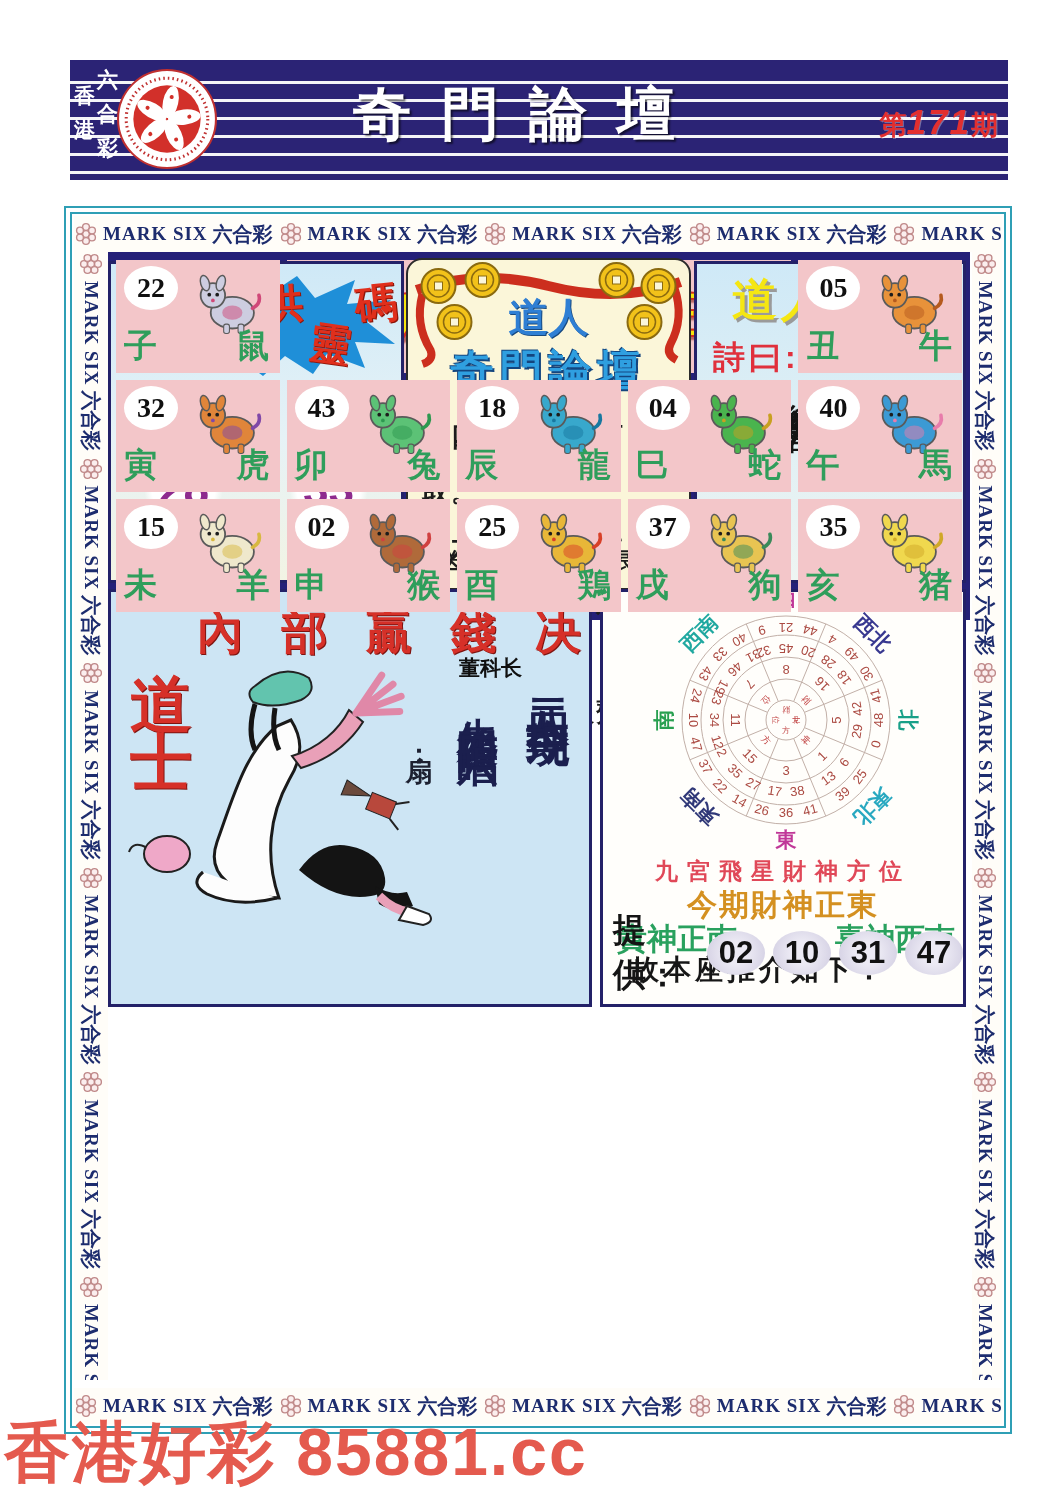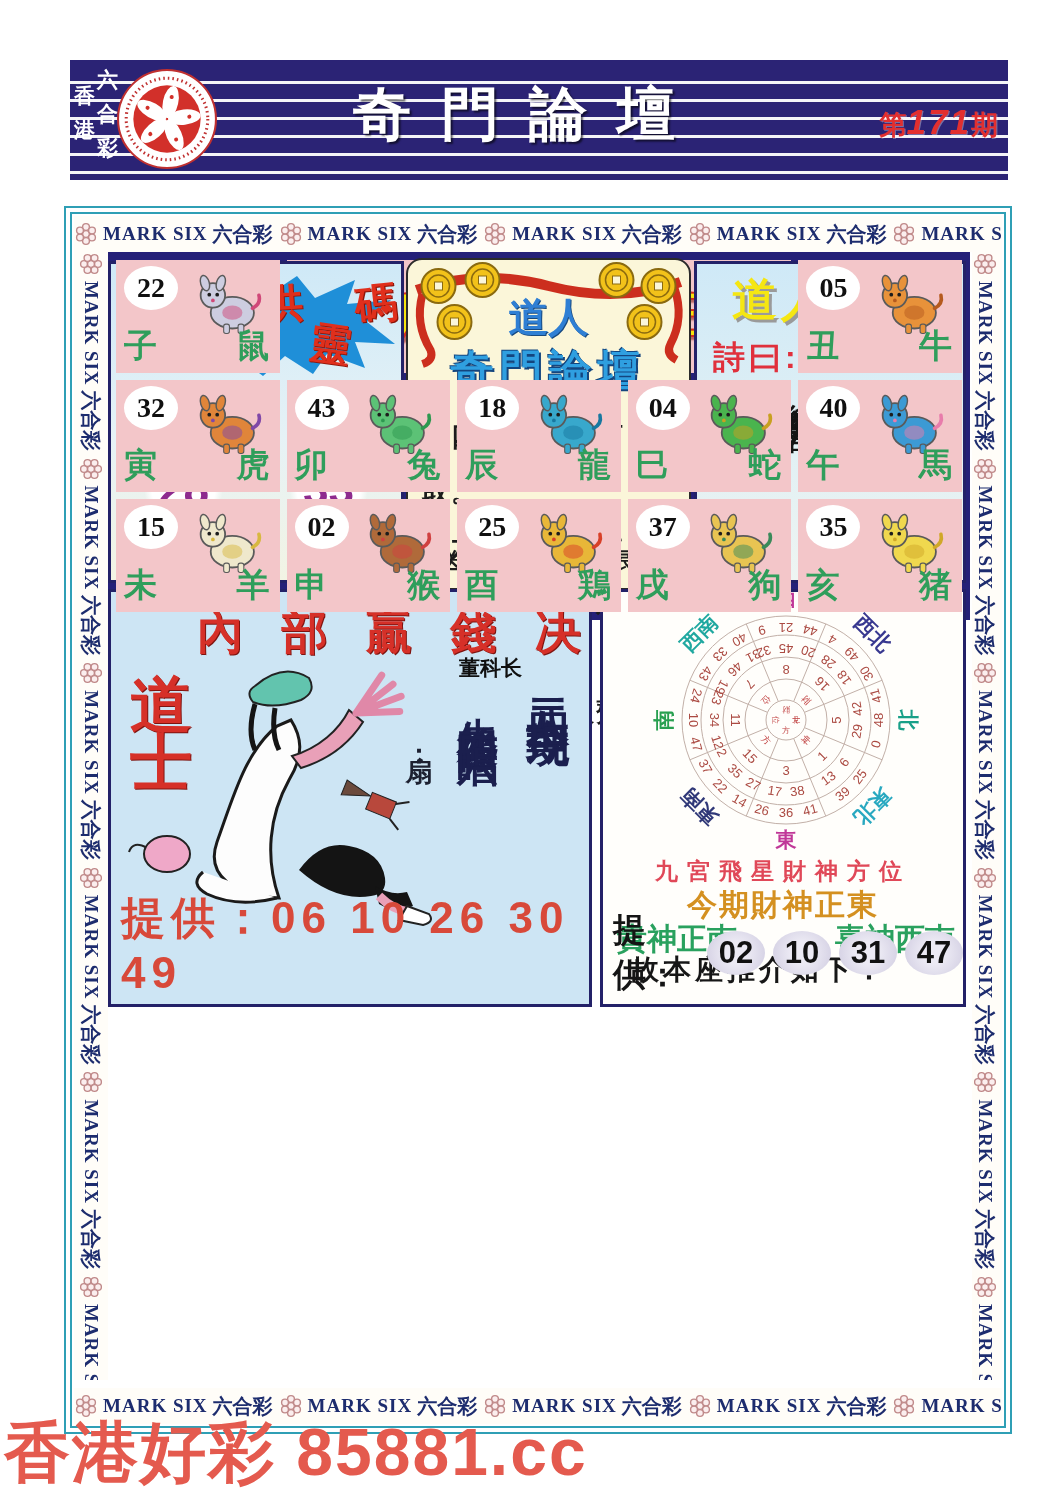--- a/index.html
+++ b/index.html
@@ -619,23 +619,20 @@
           <path d="M280 250 l22 8 q6 8 -6 11 l-24 -5 z" fill="#fff" stroke="#222" stroke-width="2"></path>
           <g transform="rotate(22 252 152)">
             <path d="M240 144 l-28 10 l0 -16 z" fill="#6b4a3c" stroke="#222"></path>
             <rect x="240" y="140" width="26" height="18" fill="#b8483c" stroke="#222"></rect>
             <path d="M266 142 l12 -7 M266 158 l12 7" stroke="#222" stroke-width="2"></path>
           </g>
         </svg>
         <div id="nb-fan" class="vtext">扇：</div>
         <div id="nb-colb" class="vtext">先加後除四六唱</div>
         <div id="nb-cola" class="vtext">二八二四今期現</div>
-        <div id="nb-tigong">
-          <span>提供：</span><span>06 10 26 30 49</span>
-        </div>
       </div>
 
       <div id="jiugong" class="box">
         <svg id="jg-wheel" viewBox="0 0 366 262" width="366" height="262">
             <circle cx="183" cy="128" r="104" fill="none" stroke="#c2b0a8" stroke-width="1"></circle>
             <circle cx="183" cy="128" r="85" fill="none" stroke="#c2b0a8" stroke-width="1"></circle>
             <circle cx="183" cy="128" r="63" fill="none" stroke="#c2b0a8" stroke-width="1"></circle>
             <circle cx="183" cy="128" r="41" fill="none" stroke="#c2b0a8" stroke-width="1"></circle>
             <circle cx="183" cy="128" r="20" fill="none" stroke="#c2b0a8" stroke-width="1"></circle>
             <line x1="190.6536686473018" y1="109.52240934977426" x2="222.79907696596933" y2="31.916528618826177" stroke="#c2b0a8" stroke-width="1"></line>

